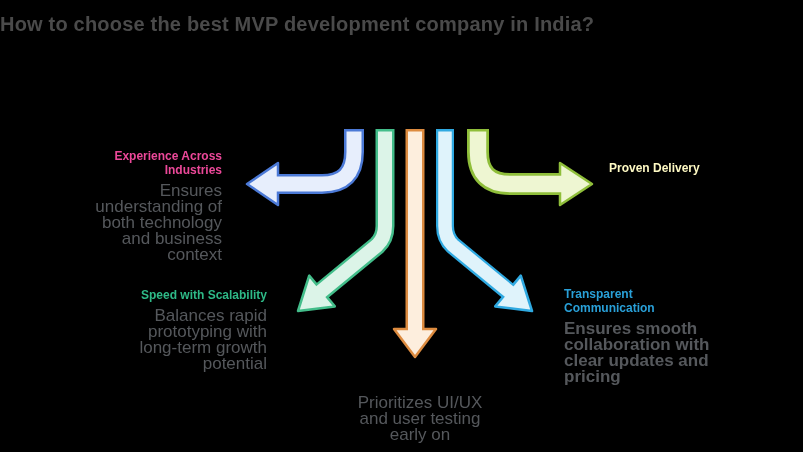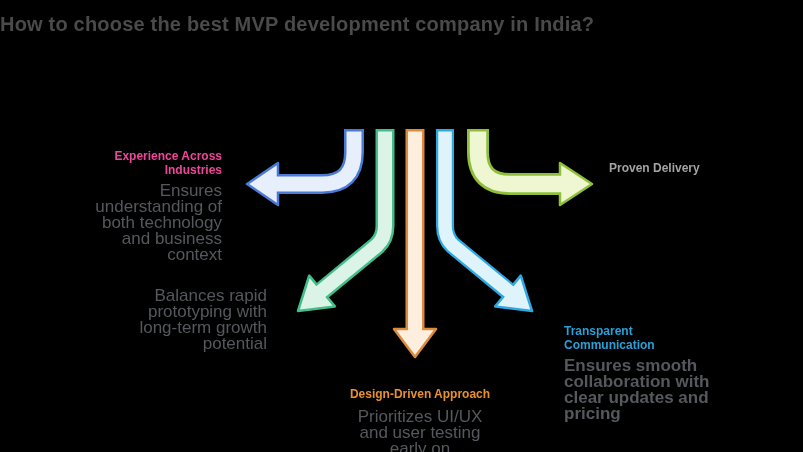--- a/index.html
+++ b/index.html
@@ -11,21 +11,21 @@
     position:absolute;top:13px;left:0;width:694px;text-align:left;
     font-size:20px;font-weight:bold;letter-spacing:.2px;
   }
   .arrows{position:absolute;top:0;left:0;}
   .sec{position:absolute;}
   .sec-title{font-size:12px;font-weight:bold;line-height:14px;margin:0 0 6px 0;}
   .sec-desc{font-size:17px;line-height:16px;margin:0;}
   .sec-experience{left:72px;top:149px;width:150px;text-align:right;}
   .sec-proven{left:609px;top:161px;width:180px;text-align:left;}
   .sec-speed{left:117px;top:288px;width:150px;text-align:right;}
-  .sec-transparent{left:564px;top:287px;width:156px;text-align:left;margin-top:37px;}
+  .sec-transparent{left:564px;top:287px;width:156px;text-align:left;}
   .sec-design{left:342px;top:387px;width:156px;text-align:center;}
 </style>
 </head>
 <body>
 
 <div class="stage">
 
   <div class="main-title" style="color: rgb(74, 74, 74);">How to choose the best MVP development company in India?</div>
 
   <svg class="arrows" width="803" height="452" viewBox="0 0 803 452">
@@ -60,30 +60,30 @@
       <path d="M 478 131.5 V 152 Q 478 184 510 184 H 572" fill="none" stroke-width="16.5" stroke="#eef6d2"></path>
     </g>
   </svg>
 
   <div class="sec sec-experience">
     <div class="sec-title" style="color: #ec4899;">Experience Across Industries</div>
     <div class="sec-desc" style="color: rgb(85, 88, 92);">Ensures understanding of both technology and business context</div>
   </div>
 
   <div class="sec sec-proven">
-    <div class="sec-title" style="color: #a3a3a3;">Proven Delivery</div>
+    <div class="sec-title" style="color: #fef9c3;">Proven Delivery</div>
   </div>
 
   <div class="sec sec-speed">
+    <div class="sec-title" style="color: rgb(46, 185, 135);">Speed with Scalability</div>
     <div class="sec-desc" style="color: rgb(85, 88, 92);">Balances rapid prototyping with long-term growth potential</div>
   </div>
 
   <div class="sec sec-transparent">
     <div class="sec-title" style="color: rgb(41, 160, 216);">Transparent Communication</div>
     <div class="sec-desc" style="color: rgb(85, 88, 92); font-weight: bold;">Ensures smooth collaboration with clear updates and pricing</div>
   </div>
 
   <div class="sec sec-design">
-    <div class="sec-title" style="color: rgb(232, 145, 47);">Design-Driven Approach</div>
     <div class="sec-desc" style="color: rgb(85, 88, 92); margin-top: 8px;">Prioritizes UI/UX and user testing early on</div>
   </div>
 
 </div>
 
 </body></html>

